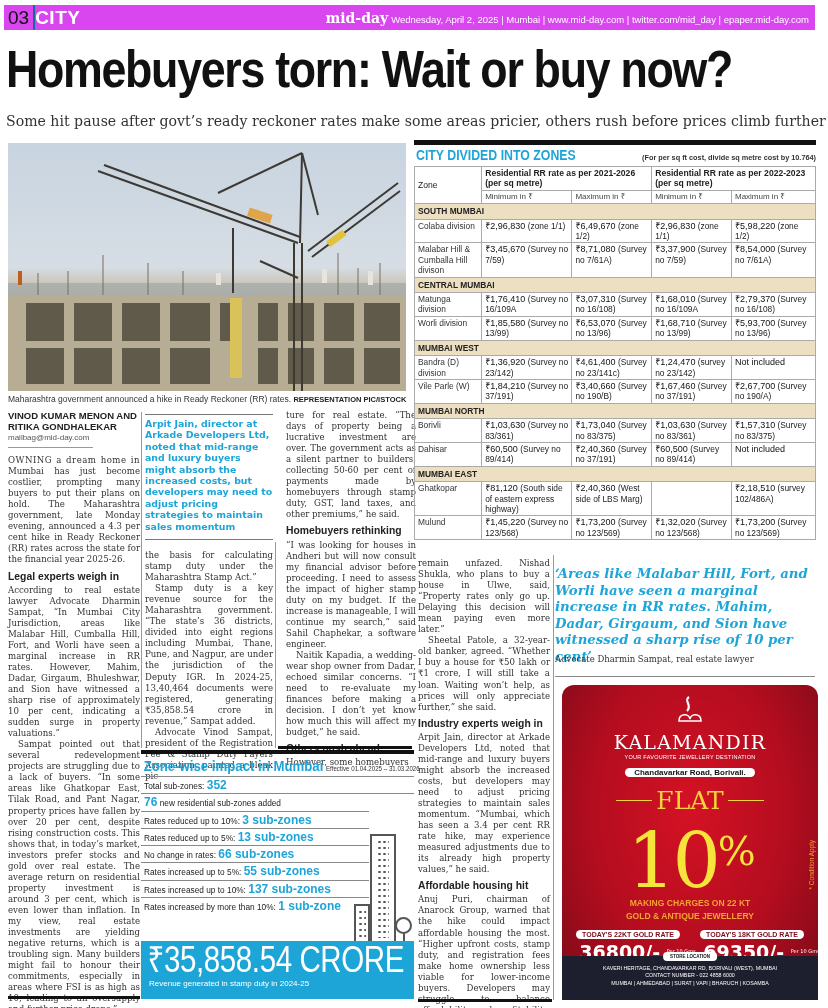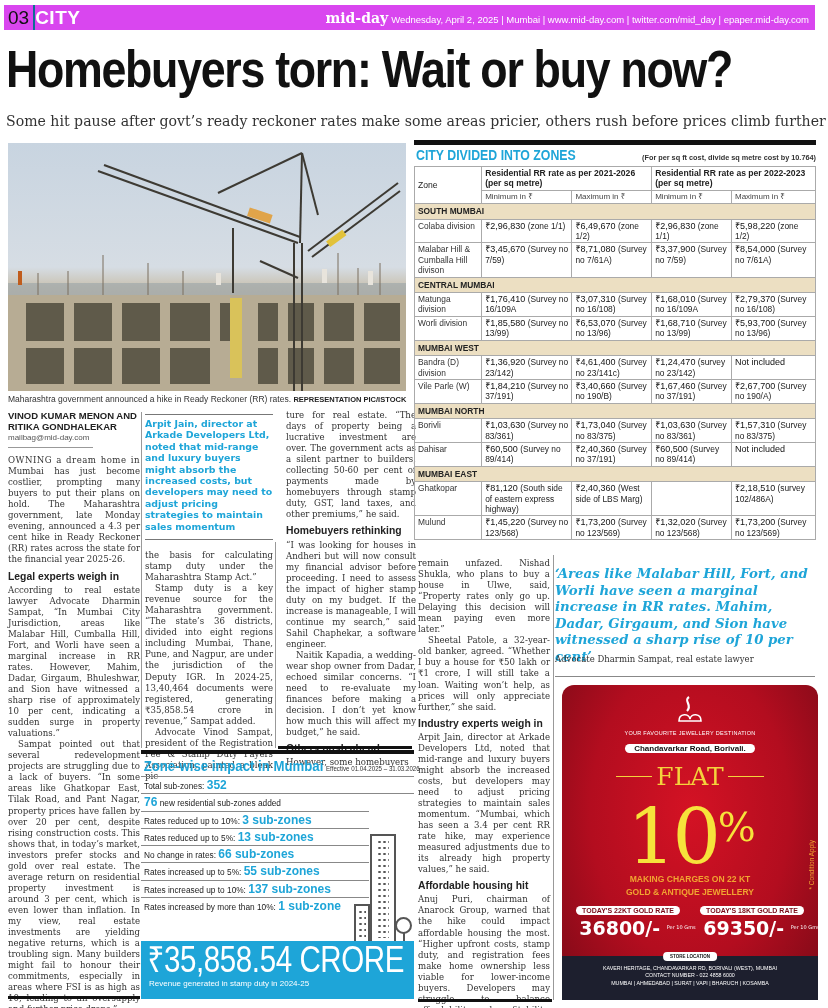--- a/index.html
+++ b/index.html
@@ -346,20 +346,21 @@
 
 <div class="bigquote">‘Areas like Malabar Hill, Fort, and Worli have seen a marginal increase in RR rates. Mahim, Dadar, Girgaum, and Sion have witnessed a sharp rise of 10 per cent’</div>
 <div class="bqattr">Advocate Dharmin Sampat, real estate lawyer</div>
 <div class="qrule"></div>
 
 <div class="ad">
   <svg class="logo" viewBox="0 0 30 30">
     <path d="M14 2 C8 6, 18 10, 12 16" stroke="#fff" stroke-width="2.2" fill="none"></path>
     <path d="M4 26 C4 18, 14 18, 15 24 C16 18, 26 18, 26 26 Z" stroke="#fff" stroke-width="1.6" fill="none"></path>
   </svg>
+  <div class="brand">KALAMANDIR</div>
   <div class="tag">YOUR FAVOURITE JEWELLERY DESTINATION</div>
   <div class="loc">Chandavarkar Road, Borivali.</div>
   <div class="flat">
       <i></i>
       <span>FLAT</span>
       <i></i>
     </div>
   <div class="pct"><span style="font-size:76px;vertical-align:0">10</span><span>%</span></div>
   <div class="mk">MAKING CHARGES ON 22 KT</div>
   <div class="mk">GOLD &amp; ANTIQUE JEWELLERY</div>

